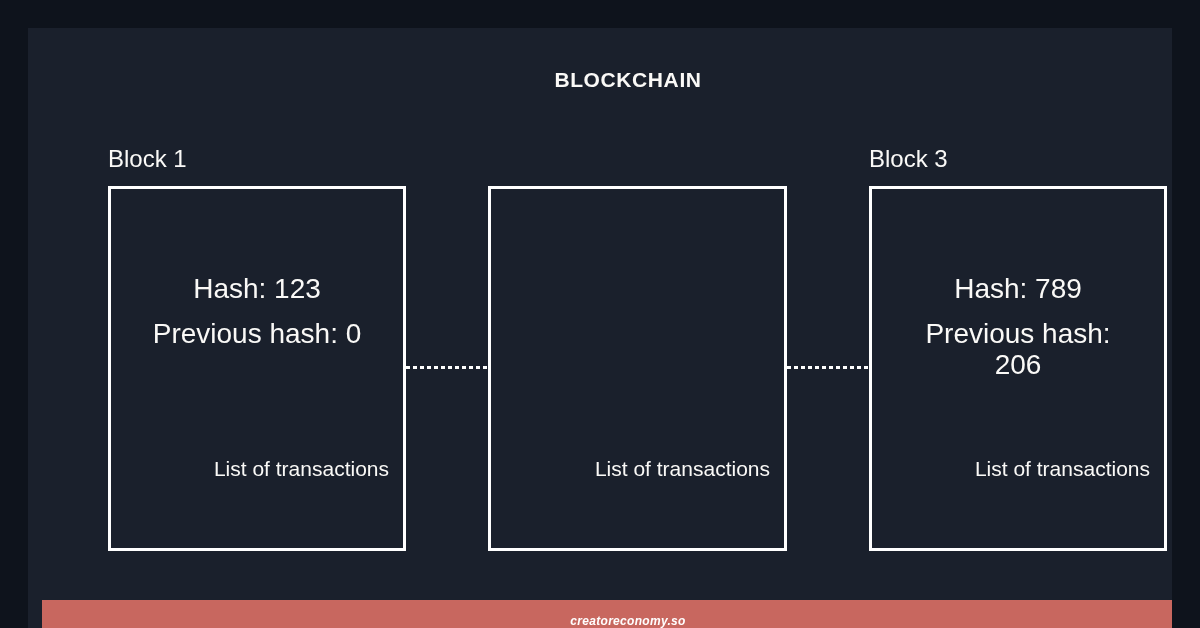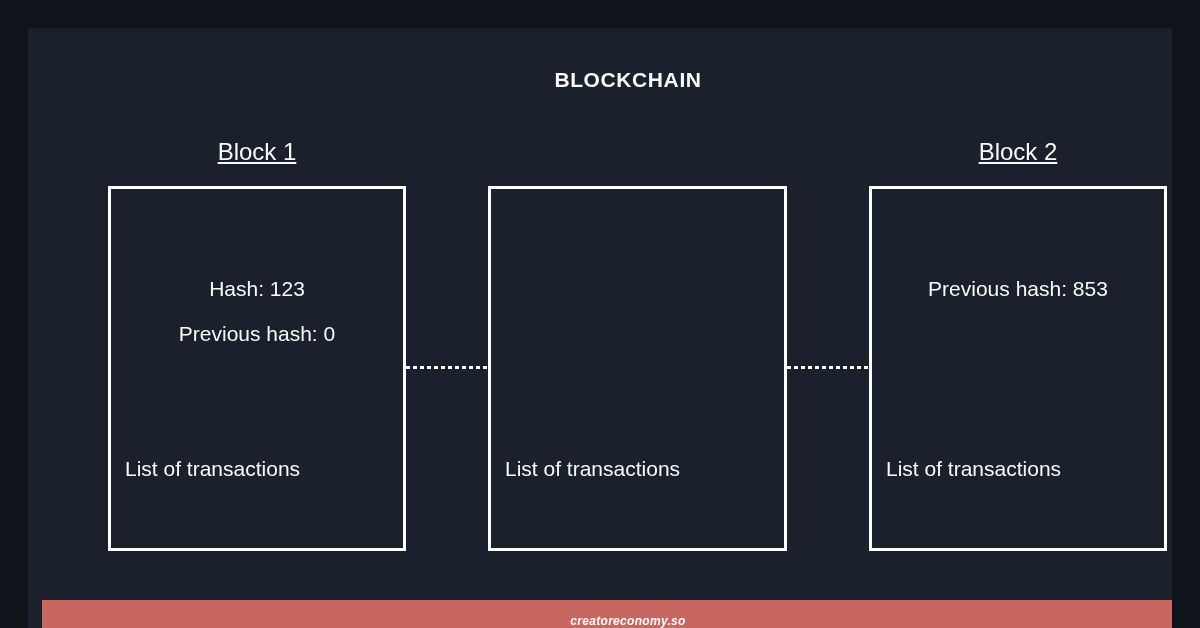--- a/index.html
+++ b/index.html
@@ -21,51 +21,49 @@
     top: 26px; left: 0; right: 0;
     text-align: center;
     font-size: 21px;
     font-weight: 700;
     letter-spacing: 0.6px;
     color: var(--text, #FAF9F7);
   }
 
   .block-label {
     position: absolute;
-    top: 96px;
-    text-align: center;
+    top: 103px;
     font-size: 24px;
     font-weight: 400;
     color: var(--text, #FAF9F7);
-    text-decoration: underline;
   }
   .pos-1 { left: 66px;  width: 298px; }
   .pos-2 { left: 446px; width: 299px; }
   .pos-3 { left: 827px; width: 298px; }
 
   .block-box {
     position: absolute;
     top: 144px;
     height: 365px;
     border: 3px solid var(--border, #FFFFFF);
     background: transparent;
   }
 
   .hash-group {
     position: absolute;
     top: 56px; left: 0; right: 0;
     text-align: center;
-    font-size: 21px;
+    font-size: 28px;
     line-height: 31px;
   }
 
   .transactions {
     position: absolute;
     top: 250px; left: 0; right: 0;
-    text-align: left;
+    text-align: right;
     font-size: 21px;
     line-height: 31px;
   }
 
   .connector {
     position: absolute;
     top: 324px;
     height: 3px;
     background-image: repeating-linear-gradient(90deg,
       var(--border, #FFFFFF) 0px, var(--border, #FFFFFF) 4px,
@@ -92,37 +90,38 @@
   }
 </style>
 </head>
 <body>
 
 <div class="canvas">
 
   <div class="title">BLOCKCHAIN</div>
 
   <div class="block-label pos-1">Block 1</div>
-  <div class="block-label pos-3">Block 2</div>
+  <div class="block-label pos-3">Block 3</div>
 
   <div class="block-box pos-1">
     <div class="hash-group">
       <div>Hash: 123</div>
       <div>Previous hash: 0</div>
     </div>
     <div class="transactions">List of transactions</div>
   </div>
 
   <div class="block-box pos-2">
     <div class="transactions">List of transactions</div>
   </div>
 
   <div class="block-box pos-3">
     <div class="hash-group">
-      <div>Previous hash: 853</div>
+      <div>Hash: 789</div>
+      <div>Previous hash: 206</div>
     </div>
     <div class="transactions">List of transactions</div>
   </div>
 
   <div class="connector conn-1"></div>
   <div class="connector conn-2"></div>
 
   <div class="footer">
     <span>creatoreconomy.so</span>
   </div>

